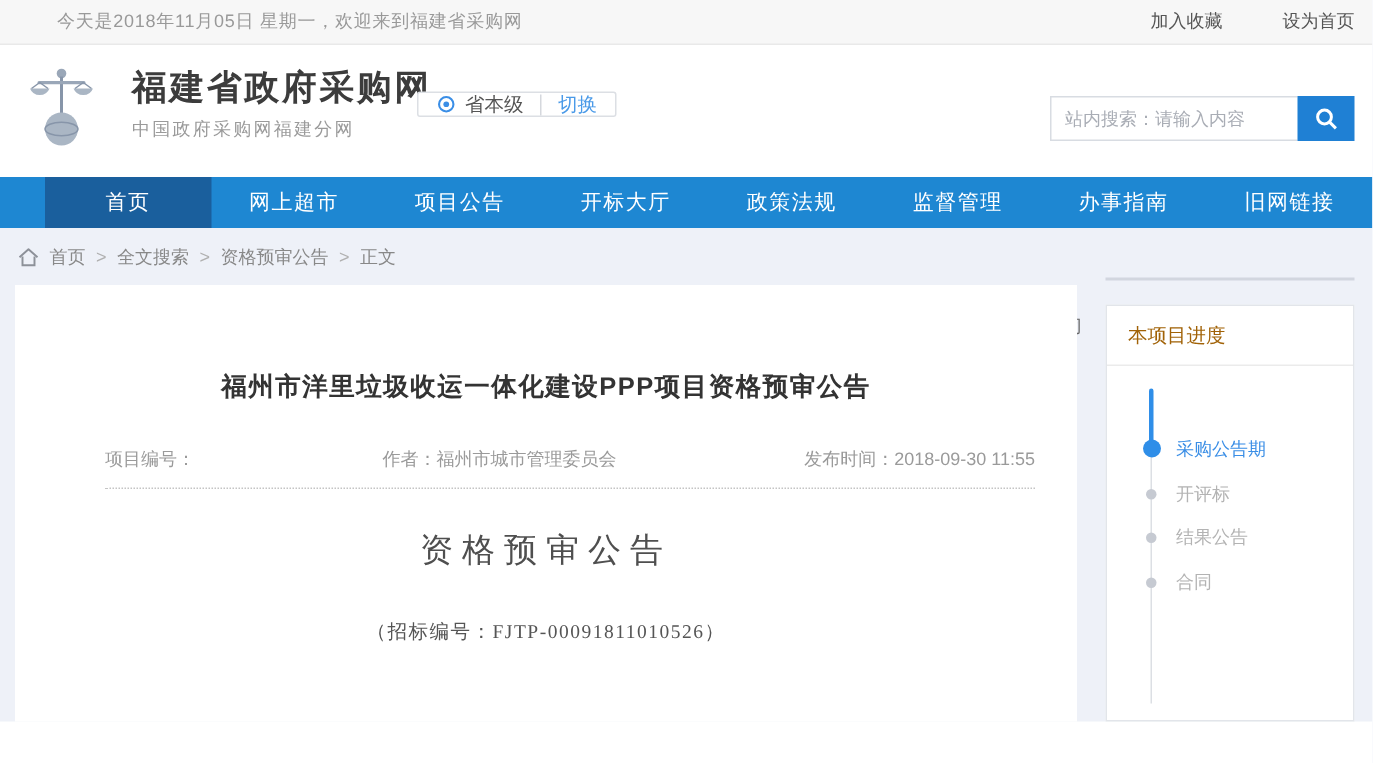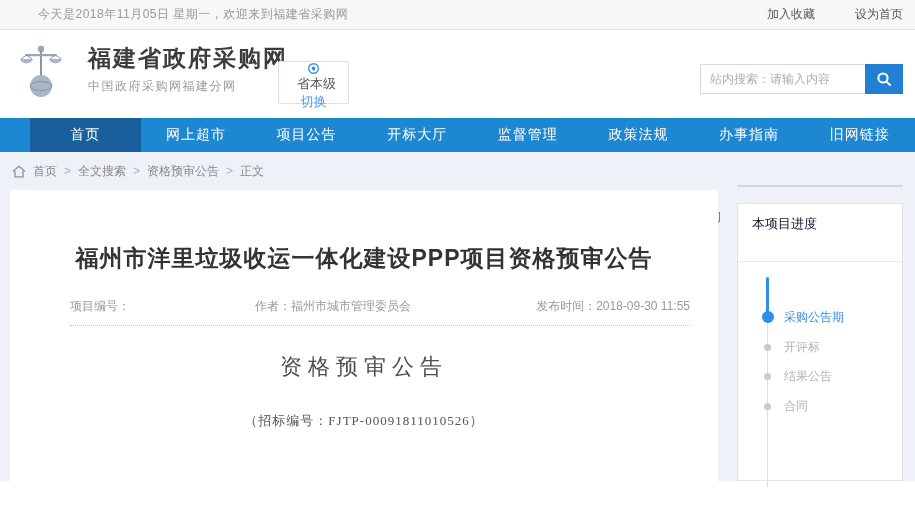--- a/index.html
+++ b/index.html
@@ -12,22 +12,22 @@
   .topbar .welcome { margin-left:38px; letter-spacing:0.5px; }
   .topbar .links { margin-left:auto; margin-right:12px; display:flex; gap:40px; }
   .topbar .links span { color:#555; cursor:pointer; }
 
   
   .header { position:absolute; top:31px; left:0; width:100%; height:87px; background:#fff; }
   .brand { position:absolute; left:18px; top:12px; display:flex; align-items:flex-start; cursor:pointer; }
   .brand-text { margin-left:24px; }
   .site-name { font-size:23px; font-weight:bold; color:#3c3c3c; letter-spacing:2px; line-height:30px; }
   .site-sub { font-size:12px; color:#9a9a9a; letter-spacing:1.5px; margin-top:5px; }
-  .region-box { position:absolute; left:278px; top:30px; height:43px; border:1px solid #dcdfe4; border-radius:2px;
-                background:#fff; display:flex; align-items:center; padding:0 12px; font-size:13px;flex-direction:column; }
+  .region-box { position:absolute; left:278px; top:30px; height:17px; border:1px solid #dcdfe4; border-radius:2px;
+                background:#fff; display:flex; align-items:center; padding:0 12px; font-size:13px; }
   .region-box .region { color:#555; margin-left:6px; }
   .region-box .vdiv { width:1px; height:14px; background:#d5d8dd; margin:0 11px; }
   .region-box .switch { color:#4a9ae8; cursor:pointer; }
   .search { position:absolute; left:700px; top:33px; display:flex; }
   .search input { width:165px; height:30px; border:1px solid #d8dce2; border-right:none; padding:0 9px;
                   font-size:12px; color:#333; outline:none; font-family:inherit; }
   .search input::placeholder { color:#a9adb5; }
   .search button { width:38px; height:30px; background:#1f80d4; border:none; cursor:pointer;
                    display:flex; align-items:center; justify-content:center; }
 
@@ -45,33 +45,33 @@
   .bc { margin-left:12px; display:flex; align-items:center; gap:7px; }
   .bc .crumb { cursor:pointer; }
   .bc .sep { color:#b0b0b0; }
   .action { position:absolute; top:0; height:52px; display:flex; align-items:center; gap:21px;
             font-size:12px; color:#666; cursor:pointer;margin-top:39px; }
   .action.print { left:595px; }
   .action.close { left:662px; }
 
   
   .main-panel { position:absolute; left:10px; top:38px; width:708px; height:291px; background:#fff; padding-top:56px; }
-  .art-title { text-align:center; font-size:23px; font-weight:bold; color:#333; line-height:24px; letter-spacing:1px; }
+  .art-title { text-align:center; font-size:17px; font-weight:bold; color:#333; line-height:24px; letter-spacing:1px; }
   .meta { display:flex; justify-content:space-between; margin:28px 28px 0 60px; padding-bottom:10px;
           border-bottom:1px dotted #c4c4c4; font-size:12px; color:#9a9a9a; }
   .doc-heading { text-align:center; margin-top:26px; font-family:"Liberation Serif","DejaVu Serif",serif;
                  font-size:22px; color:#4f4f4f; letter-spacing:6px; line-height:30px; }
   .bid-line { text-align:center; margin-top:30px; font-family:"Liberation Serif","DejaVu Serif",serif;
               font-size:13px; color:#555; letter-spacing:1px; }
 
   
   .side-topline { position:absolute; left:737px; top:33px; width:166px; height:2px; background:#d2d6df; }
   .side-panel { position:absolute; left:737px; top:51px; width:166px; height:278px; background:#fff;
                 border:1px solid #e2e5ea; }
-  .side-title { font-size:13px; color:#0f172a; padding:11px 14px 28px; border-bottom:1px solid #ebebeb; }
+  .side-title { font-size:13px; color:#a16207; padding:11px 14px 10px; border-bottom:1px solid #ebebeb; }
   .timeline { position:relative; height:236px; }
   .tl-gray-line { position:absolute; left:29px; top:55px; width:1px; height:170px; background:#dcdfe4; }
   .tl-blue-line { position:absolute; left:28px; top:15px; width:3px; height:42px; background:#2f8ee8; border-radius:2px; }
   .step { position:absolute; left:0; width:100%; height:16px; display:flex; align-items:center; }
   .step .dot { border-radius:50%; }
   .step.active .dot { width:12px; height:12px; background:#2f8ee8; margin-left:24px; }
   .step:not(.active) .dot { width:7px; height:7px; background:#c6cad2; margin-left:26px; }
   .step .step-label { font-size:12px; color:#b3b3b3;text-align:right; }
   .step.active .step-label { color:#3a8ee6; }
   .step.active .step-label { margin-left:10px; }
@@ -137,22 +137,22 @@
         </span>
       </button>
     </div>
   </div>
 
   <div class="nav">
     <div class="nav-item active">首页</div>
     <div class="nav-item">网上超市</div>
     <div class="nav-item">项目公告</div>
     <div class="nav-item">开标大厅</div>
+    <div class="nav-item">政策法规</div>
     <div class="nav-item">监督管理</div>
-    <div class="nav-item">政策法规</div>
     <div class="nav-item">办事指南</div>
     <div class="nav-item">旧网链接</div>
   </div>
 
   <div class="lightzone">
 
     <div class="bc-row">
       <div class="bc">
         <span style="display:flex;">
           <svg width="14" height="13" viewBox="0 0 14 13">

